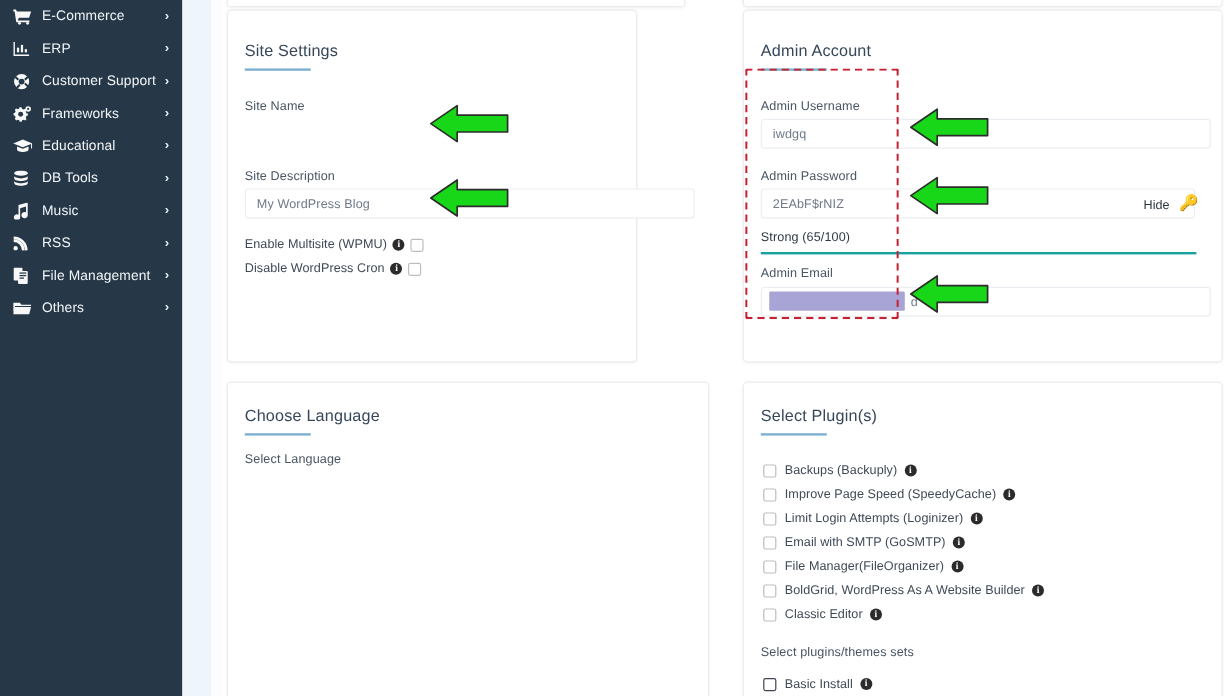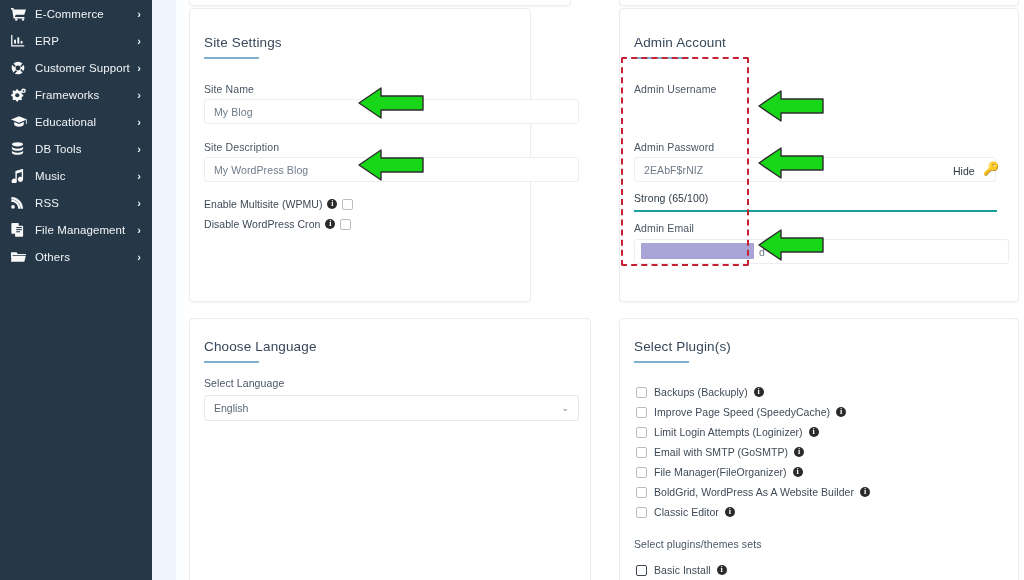--- a/index.html
+++ b/index.html
@@ -376,21 +376,20 @@
   <main id="content">
 
     <div class="card" id="card-top-left"></div>
     <div class="card" id="card-top-right"></div>
 
     <section class="card" id="card-site">
       <div class="card-title" style="left:14px; top:26px;">Site Settings</div>
       <div class="card-rule" style="left: 14px; top: 48px; background: rgb(127, 176, 207);"></div>
 
       <div class="field-label" style="left:14px; top:74px;">Site Name</div>
-      <div class="text-input" style="left:14px; top:90px; width:375px;">My Blog</div>
 
       <div class="field-label" style="left:14px; top:132px;">Site Description</div>
       <div class="text-input" style="left:14px; top:148px; width:375px;">My WordPress Blog</div>
 
       <div class="cb-row" style="left:14px; top:189px;">
         <span class="lbl">Enable Multisite (WPMU)</span>
         <span class="info-ico">i</span>
         <span class="sq-box"></span>
       </div>
 
@@ -400,31 +399,28 @@
         <span class="sq-box"></span>
       </div>
     </section>
 
     <section class="card" id="card-lang">
       <div class="card-title" style="left:14px; top:20px;">Choose Language</div>
       <div class="card-rule" style="left: 14px; top: 42px; background: rgb(127, 176, 207);"></div>
 
       <div class="field-label" style="left:14px; top:58px;">Select Language</div>
 
-      <div class="select-box" style="left:14px; top:76px; width:375px;">
-        <span>English</span>
-        <span class="chev">⌄</span>
-      </div>
     </section>
 
     <section class="card" id="card-admin">
       <div class="card-title" style="left:14px; top:26px;">Admin Account</div>
       <div class="card-rule" style="left: 14px; top: 48px; background: rgb(127, 176, 207);"></div>
 
       <div class="field-label" style="left:14px; top:74px;">Admin Username</div>
+      <div class="text-input" style="left:14px; top:90px; width:375px;">iwdgq</div>
 
       <div class="field-label" style="left:14px; top:132px;">Admin Password</div>
       <div class="text-input" style="left:14px; top:148px; width:362px;">2EAbF$rNIZ</div>
       <div class="hide-link" style="left:333px; top:156px;">Hide</div>
       <div class="key-ico" style="left:363px; top:152px;">🔑</div>
 
       <div class="strength-text" style="left:14px; top:183px;">Strong (65/100)</div>
       <div class="strength-bar" id="strength-bar" style="left: 14px; top: 201px; width: 363px; background: rgb(24, 160, 160);"></div>
 
       <div class="field-label" style="left:14px; top:213px;">Admin Email</div>

